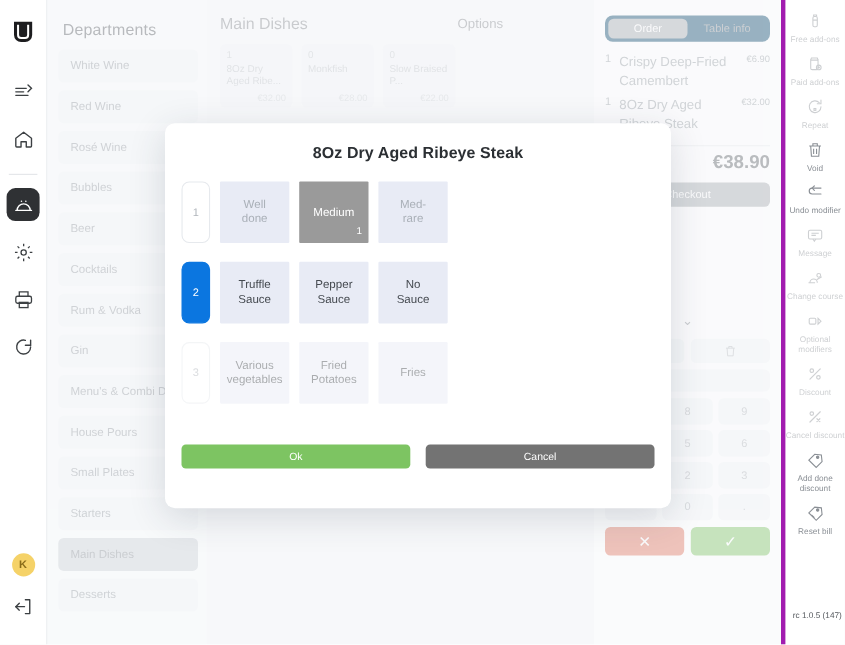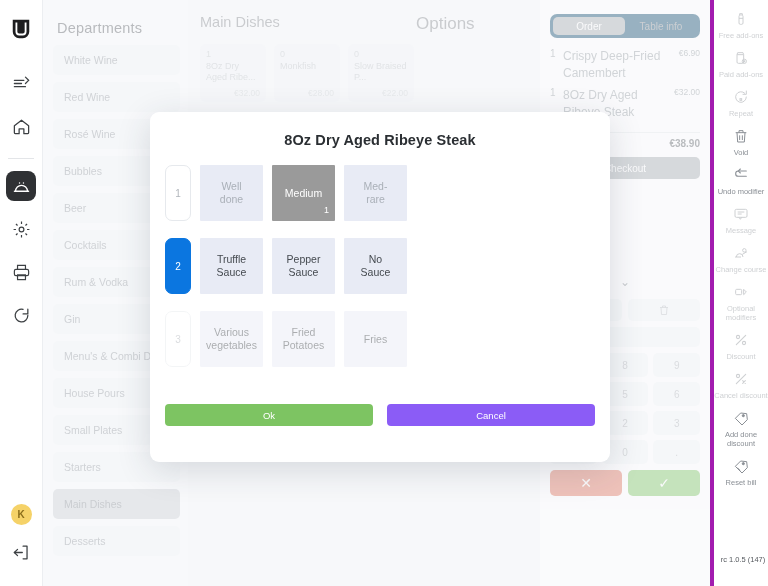--- a/index.html
+++ b/index.html
@@ -82,21 +82,21 @@
 
   
   .middle {
     flex: 1; height: 586px;
     padding: 14px 10px 0 12px;
     opacity: 0.30;
     position: relative;
   }
   .mid-heads { display: flex; }
   .mid-h1 { font-size: 14.5px; color: #63676c; width: 216px; }
-  .mid-h2 { font-size: 17px; color: #63676c; }
+  .mid-h2 { font-size: 12px; color: #63676c; }
   .dish-row { display: flex; gap: 8px; margin-top: 10px; }
   .dish {
     width: 66px; height: 58px;
     background: #f2f4f7; border-radius: 5px;
     padding: 5px 6px; position: relative;
   }
   .dish-qty { font-size: 9px; color: #b5babf; }
   .dish-name {
     font-size: 9px; color: #aeb3b9; line-height: 11px;
     margin-top: 2px;
@@ -124,21 +124,21 @@
     border-radius: 5px;
   }
   .seg-btn.active { background: #a7abb0; color: #ffffff; }
   .order-lines { margin-top: 10px; }
   .ol { display: flex; margin-bottom: 5px; }
   .ol-q { width: 13px; font-size: 10px; color: #9aa0a6; }
   .ol-n { flex: 1; font-size: 12px; color: #9aa0a6; line-height: 17px; }
   .ol-p { font-size: 8.5px; color: #9aa0a6; }
   .ol-sep { height: 1px; background: #e8eaed; margin: 6px 0 5px 0; }
   .ol-total {
-    text-align: right; font-size: 10px; font-weight: bold; color: #5f6368;
+    text-align: right; font-size: 17px; font-weight: bold; color: #5f6368;
   }
   .checkout {
     margin-top: 8px; height: 22px; background: #a7abb0;
     border-radius: 5px; color: #fff; font-size: 10px;
     display: flex; align-items: center; justify-content: center;
   }
   .chev { text-align: center; color: #8a8f95; font-size: 12px; margin-top: 96px; }
   .mini-row { display: flex; gap: 6px; margin-top: 10px; }
   .mini-btn {
     flex: 1; height: 22px; background: #f4f6f8; border-radius: 5px;
@@ -228,21 +228,21 @@
   .opt .cnt {
     position: absolute; right: 6px; bottom: 4px; font-size: 9px; color: #ffffff;
   }
   .modal-actions { display: flex; gap: 14px; margin-top: 37px; text-align: center; }
   .mbtn {
     flex: 1; height: 22px; border-radius: 4px;
     display: flex; align-items: center; justify-content: center;
     color: #ffffff; font-size: 9.5px;
   }
   .mbtn.ok { background: #7dc462; }
-  .mbtn.cancel { background: #8b5cf6; }
+  .mbtn.cancel { background: #737373; }
 </style>
 </head>
 <body>
 
 <div id="app">
 
   <div class="rail">
     <div class="rail-logo">
       <svg viewBox="0 0 24 24" fill="currentColor">
           <path d="M3 2h18v13a7 7 0 0 1-7 7h-4a7 7 0 0 1-7-7V2zm3 3v10a4 4 0 0 0 4 4h4a4 4 0 0 0 4-4V5h-2v10a2 2 0 0 1-2 2h-4a2 2 0 0 1-2-2V5H6z"></path>

